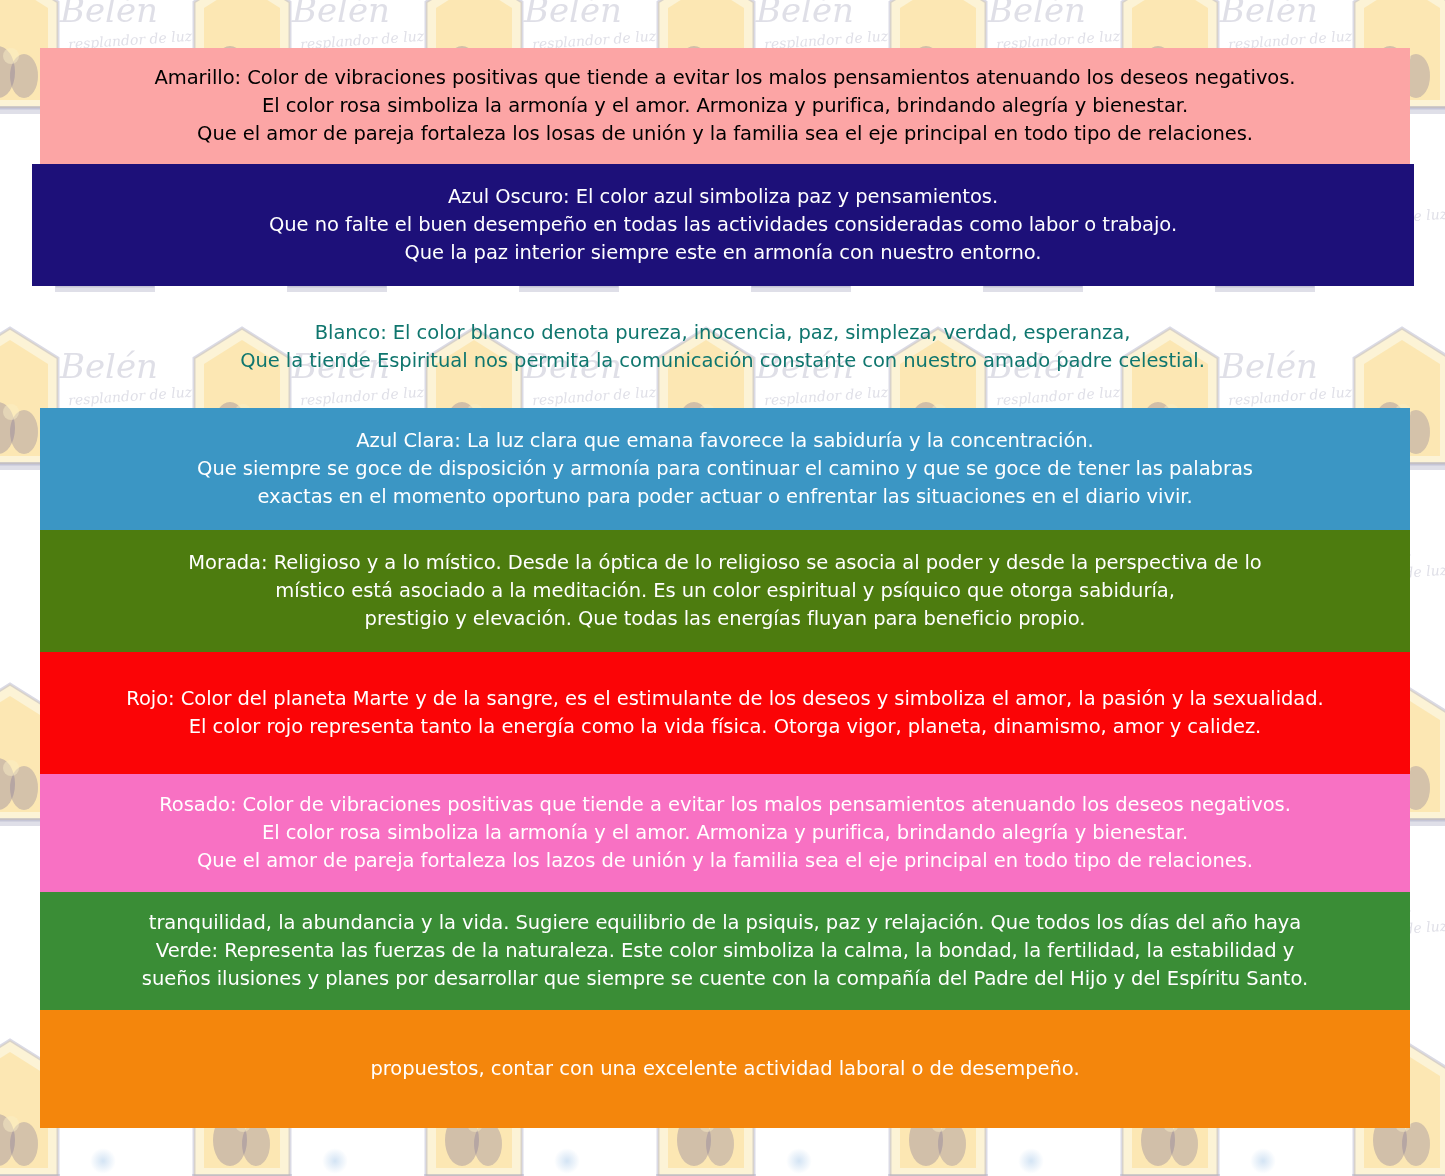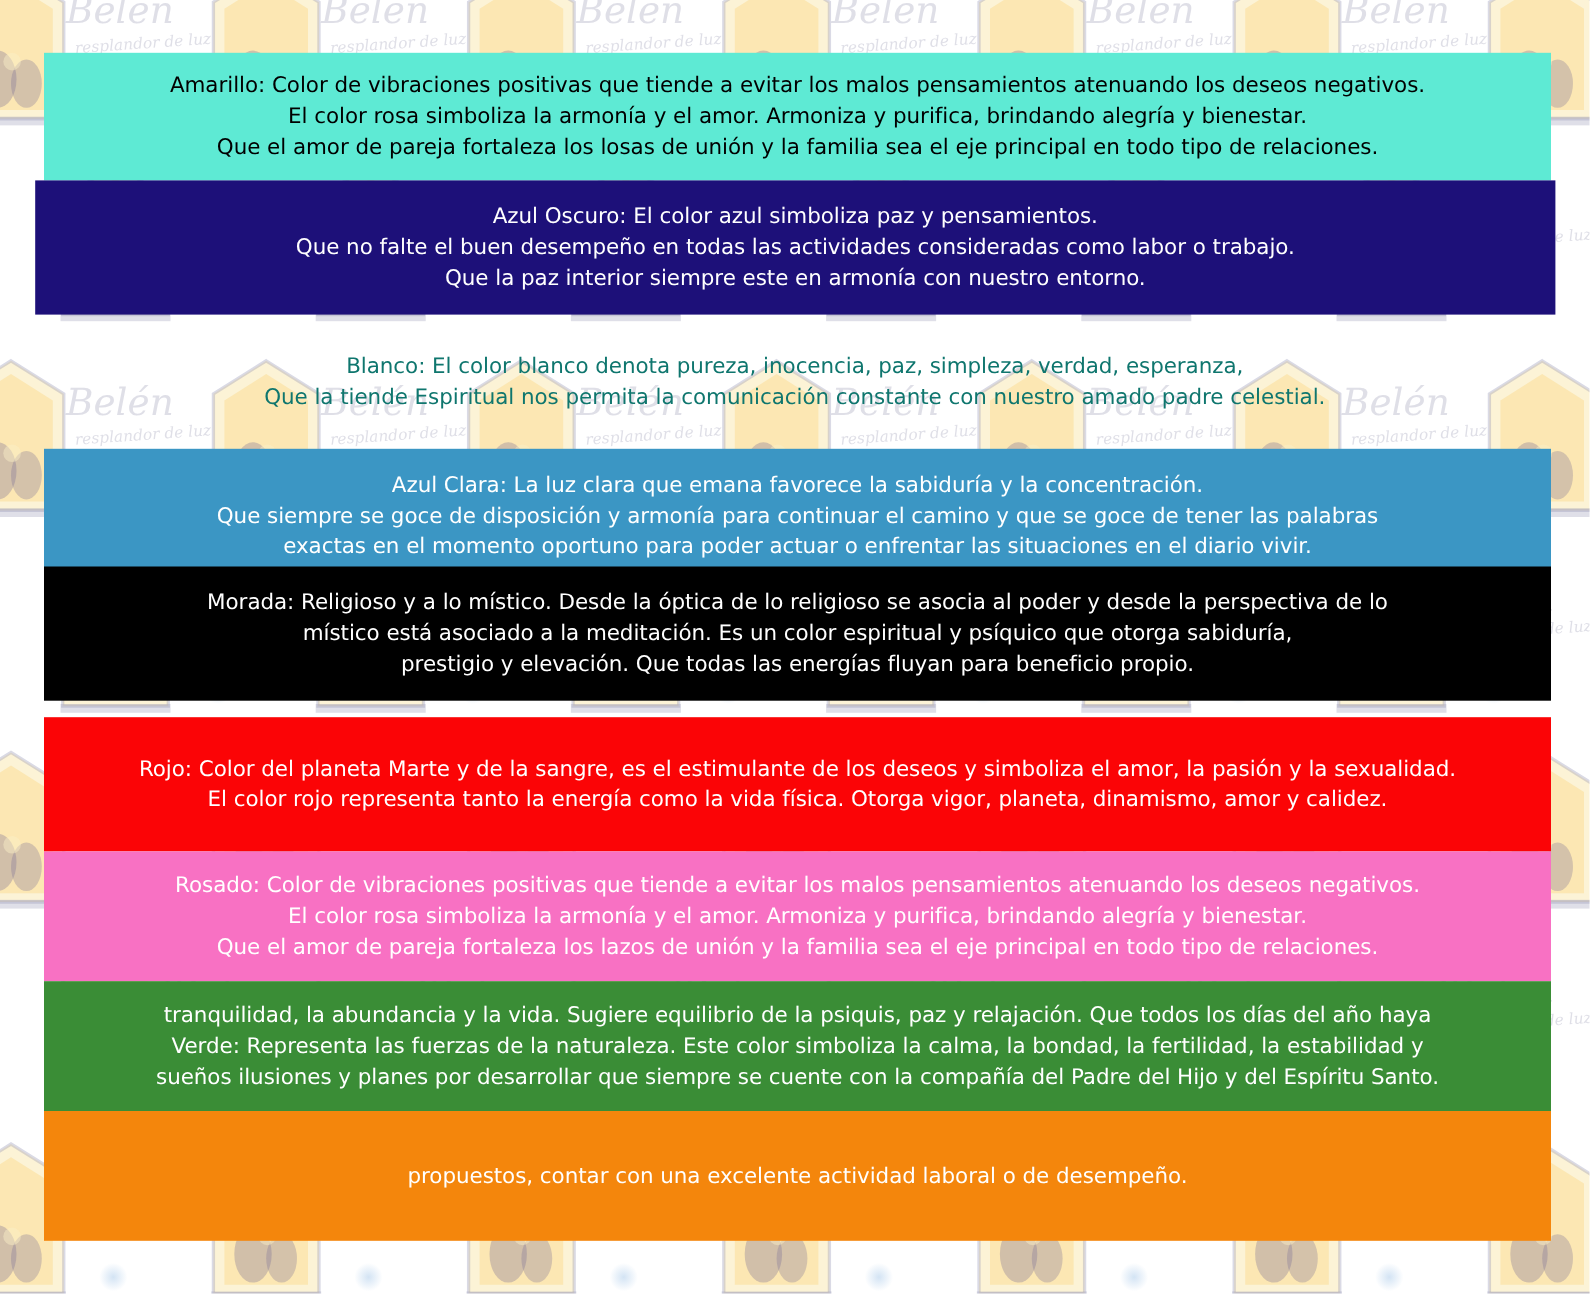--- a/index.html
+++ b/index.html
@@ -683,21 +683,21 @@
         <polygon points="52,16 90,40 90,132 14,132 14,40" fill="rgba(250,200,90,0.28)"></polygon>
         <ellipse cx="40" cy="104" rx="17" ry="26" fill="rgba(120,110,150,0.33)"></ellipse>
         <ellipse cx="66" cy="108" rx="14" ry="22" fill="rgba(120,110,150,0.30)"></ellipse>
         <circle cx="53" cy="88" r="8" fill="rgba(250,240,200,0.45)"></circle>
         <rect x="2" y="138" width="100" height="8" fill="rgba(150,150,180,0.30)"></rect>
       </svg>
     </div>
   </div>
 
 <div id="bands">
-    <div class="band" style="left: 40px; top: 48px; width: 1370px; height: 116px; background: #5eead4; color: rgb(0, 0, 0);">
+    <div class="band" style="left: 40px; top: 48px; width: 1370px; height: 116px; background: #fca5a5; color: rgb(0, 0, 0);">
       <div class="inner">
         <p>Amarillo: Color de vibraciones positivas que tiende a evitar los malos pensamientos atenuando los deseos negativos.</p>
         <p>El color rosa simboliza la armonía y el amor. Armoniza y purifica, brindando alegría y bienestar.</p>
         <p>Que el amor de pareja fortaleza los losas de unión y la familia sea el eje principal en todo tipo de relaciones.</p>
       </div>
     </div>
     <div class="band" style="left: 32px; top: 164px; width: 1382px; height: 122px; background: rgb(29, 16, 121); color: rgb(255, 255, 255);">
       <div class="inner">
         <p>Azul Oscuro: El color azul simboliza paz y pensamientos.</p>
         <p>Que no falte el buen desempeño en todas las actividades consideradas como labor o trabajo.</p>
@@ -710,21 +710,21 @@
         <p>Que la tiende Espiritual nos permita la comunicación constante con nuestro amado padre celestial.</p>
       </div>
     </div>
     <div class="band" style="left: 40px; top: 408px; width: 1370px; height: 122px; background: rgb(59, 150, 196); color: rgb(255, 255, 255);">
       <div class="inner">
         <p>Azul Clara: La luz clara que emana favorece la sabiduría y la concentración.</p>
         <p>Que siempre se goce de disposición y armonía para continuar el camino y que se goce de tener las palabras</p>
         <p>exactas en el momento oportuno para poder actuar o enfrentar las situaciones en el diario vivir.</p>
       </div>
     </div>
-    <div class="band" style="left: 40px; top: 515px; width: 1370px; height: 122px; background: #000000; color: rgb(255, 255, 255);">
+    <div class="band" style="left: 40px; top: 530px; width: 1370px; height: 122px; background: #4d7c0f; color: rgb(255, 255, 255);">
       <div class="inner">
         <p>Morada: Religioso y a lo místico. Desde la óptica de lo religioso se asocia al poder y desde la perspectiva de lo</p>
         <p>místico está asociado a la meditación. Es un color espiritual y psíquico que otorga sabiduría,</p>
         <p>prestigio y elevación. Que todas las energías fluyan para beneficio propio.</p>
       </div>
     </div>
     <div class="band" style="left: 40px; top: 652px; width: 1370px; height: 122px; background: rgb(251, 4, 6); color: rgb(255, 255, 255);">
       <div class="inner">
         <p>Rojo: Color del planeta Marte y de la sangre, es el estimulante de los deseos y simboliza el amor, la pasión y la sexualidad.</p>
         <p>El color rojo representa tanto la energía como la vida física. Otorga vigor, planeta, dinamismo, amor y calidez.</p>

